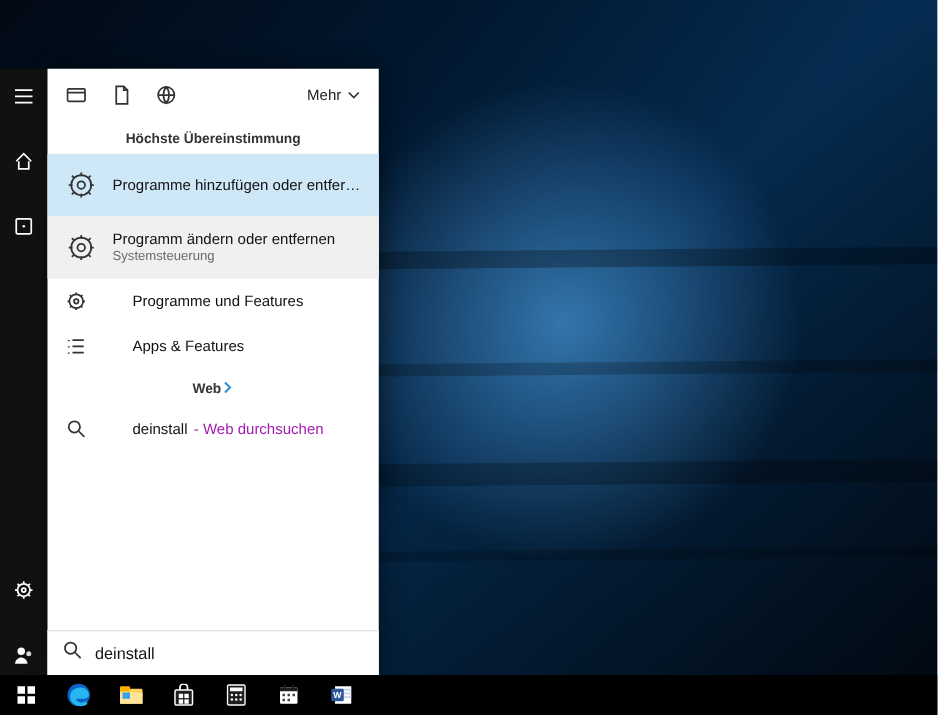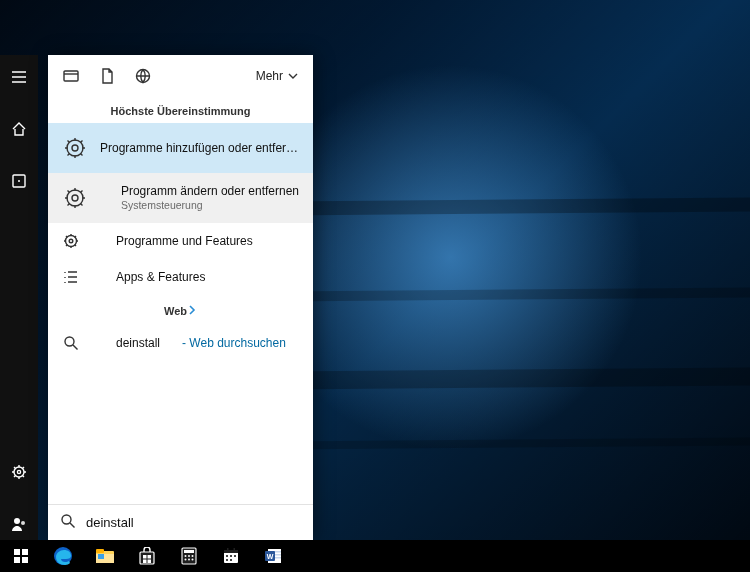--- a/index.html
+++ b/index.html
@@ -35,50 +35,50 @@
   .side-col{
     position:absolute; left:0; top:55px; bottom:32px; width:38px;
     background:#111; display:flex; flex-direction:column; align-items:center;
     padding-top:6px; gap:20px; color:#fff;
   }
   .side-col .sbtn{ width:38px; height:32px; display:flex; align-items:center; justify-content:center; cursor:pointer; }
   .side-col .spacer{ flex:1; }
 
   
   .panel{
-    position:absolute; left:48px; top:55px; bottom:32px; width:265px;
+    position:absolute; left:38px; top:55px; bottom:32px; width:265px;
     background:#fff; box-shadow: 2px 0 18px rgba(0,0,0,0.45);
     display:flex; flex-direction:column; color:#222;
   }
   .panel .filters{
     height:42px; display:flex; align-items:center; gap:18px; padding:0 14px;
     border-bottom:1px solid rgba(0,0,0,0);
   }
   .panel .filters .ficon{ width:18px; height:18px; display:flex; align-items:center; justify-content:center; cursor:pointer; color:#333;}
   .panel .filters .more{ margin-left:auto; display:flex; align-items:center; gap:4px; font-size:12px; cursor:pointer;}
   .section-head{
     font-size:11px; font-weight:600; color:#333; padding:8px 14px 6px;
     display:flex; align-items:center; justify-content:center;
   }
   .section-head .chev{ color:#2a8dd4; font-size:14px; }
   .result{
     display:flex; align-items:center; gap:12px; padding:8px 14px; cursor:pointer;
     min-height:50px;
   }
   .result.tight{ min-height:36px; padding:6px 14px;gap:36px; }
   .result.selected{ background:#cfe8f7; }
-  .result.alt{ background:#f0f0f0;justify-content:space-between; }
+  .result.alt{ background:#f0f0f0; }
   .r-icon{ width:26px; height:26px; flex:0 0 26px; display:flex; align-items:center; justify-content:center; color:#444;}
   .r-icon.sm{ width:18px; height:18px; flex:0 0 18px; }
   .r-text{ display:flex; flex-direction:column; line-height:1.25; overflow:hidden;}
   .r-title{ font-size:12px; color:#111; white-space:nowrap; overflow:hidden; text-overflow:ellipsis;}
   .r-sub{ font-size:10.5px; color:#6a6a6a; }
   .web-line{ display:flex; gap:5px; align-items:baseline; font-size:12px;}
   .web-line .q{ color:#111;}
-  .web-line .hint{ color:#0369a1;margin-left:17px;}
+  .web-line .hint{ color:#a21caf;}
   .panel .grow{ flex:1; }
 
   
   .search-row{
     height:36px; border-top:1px solid #e2e2e2; display:flex; align-items:center; gap:10px;
     padding:0 12px; background:#fff;
   }
   .search-row input{
     border:none; outline:none; flex:1; font-size:13px; color:#111; background:transparent;
   }

